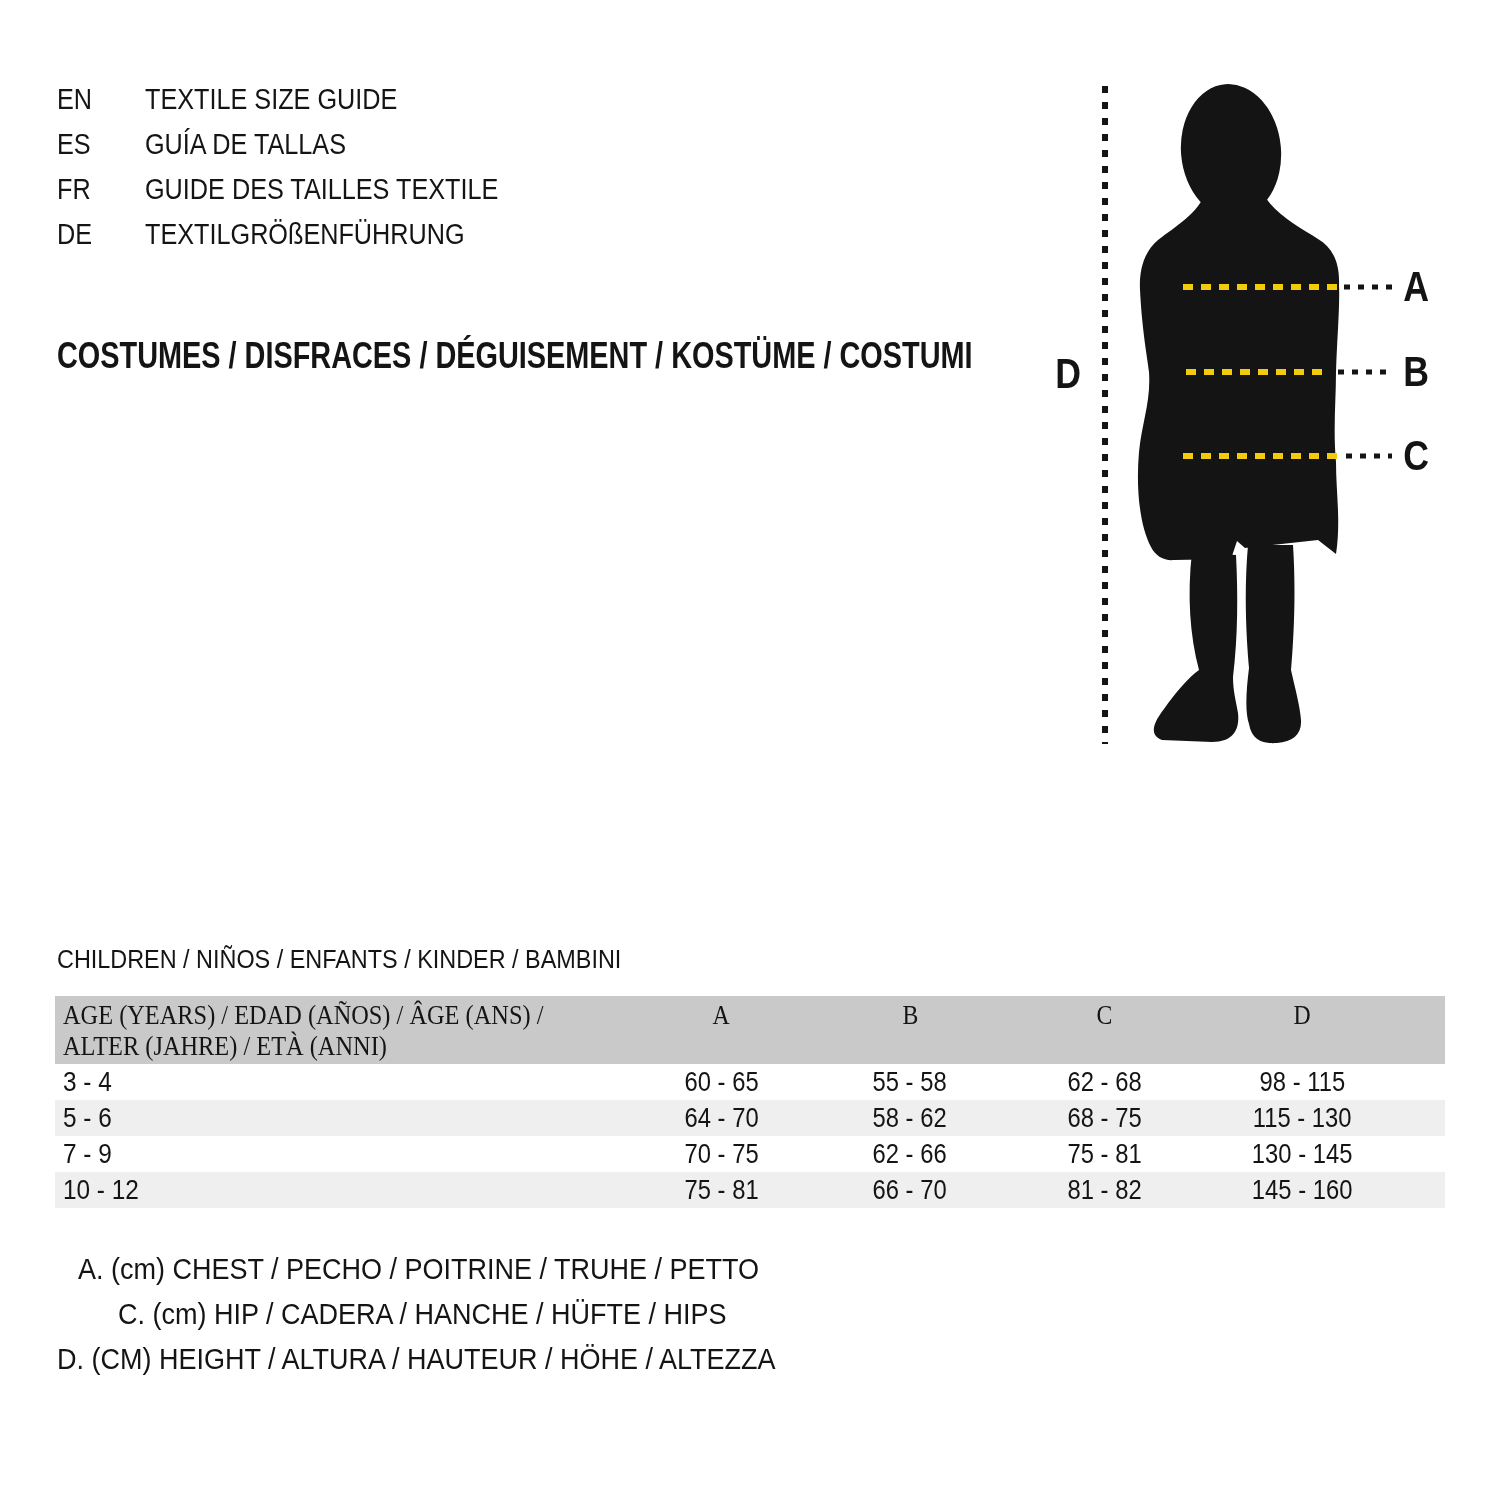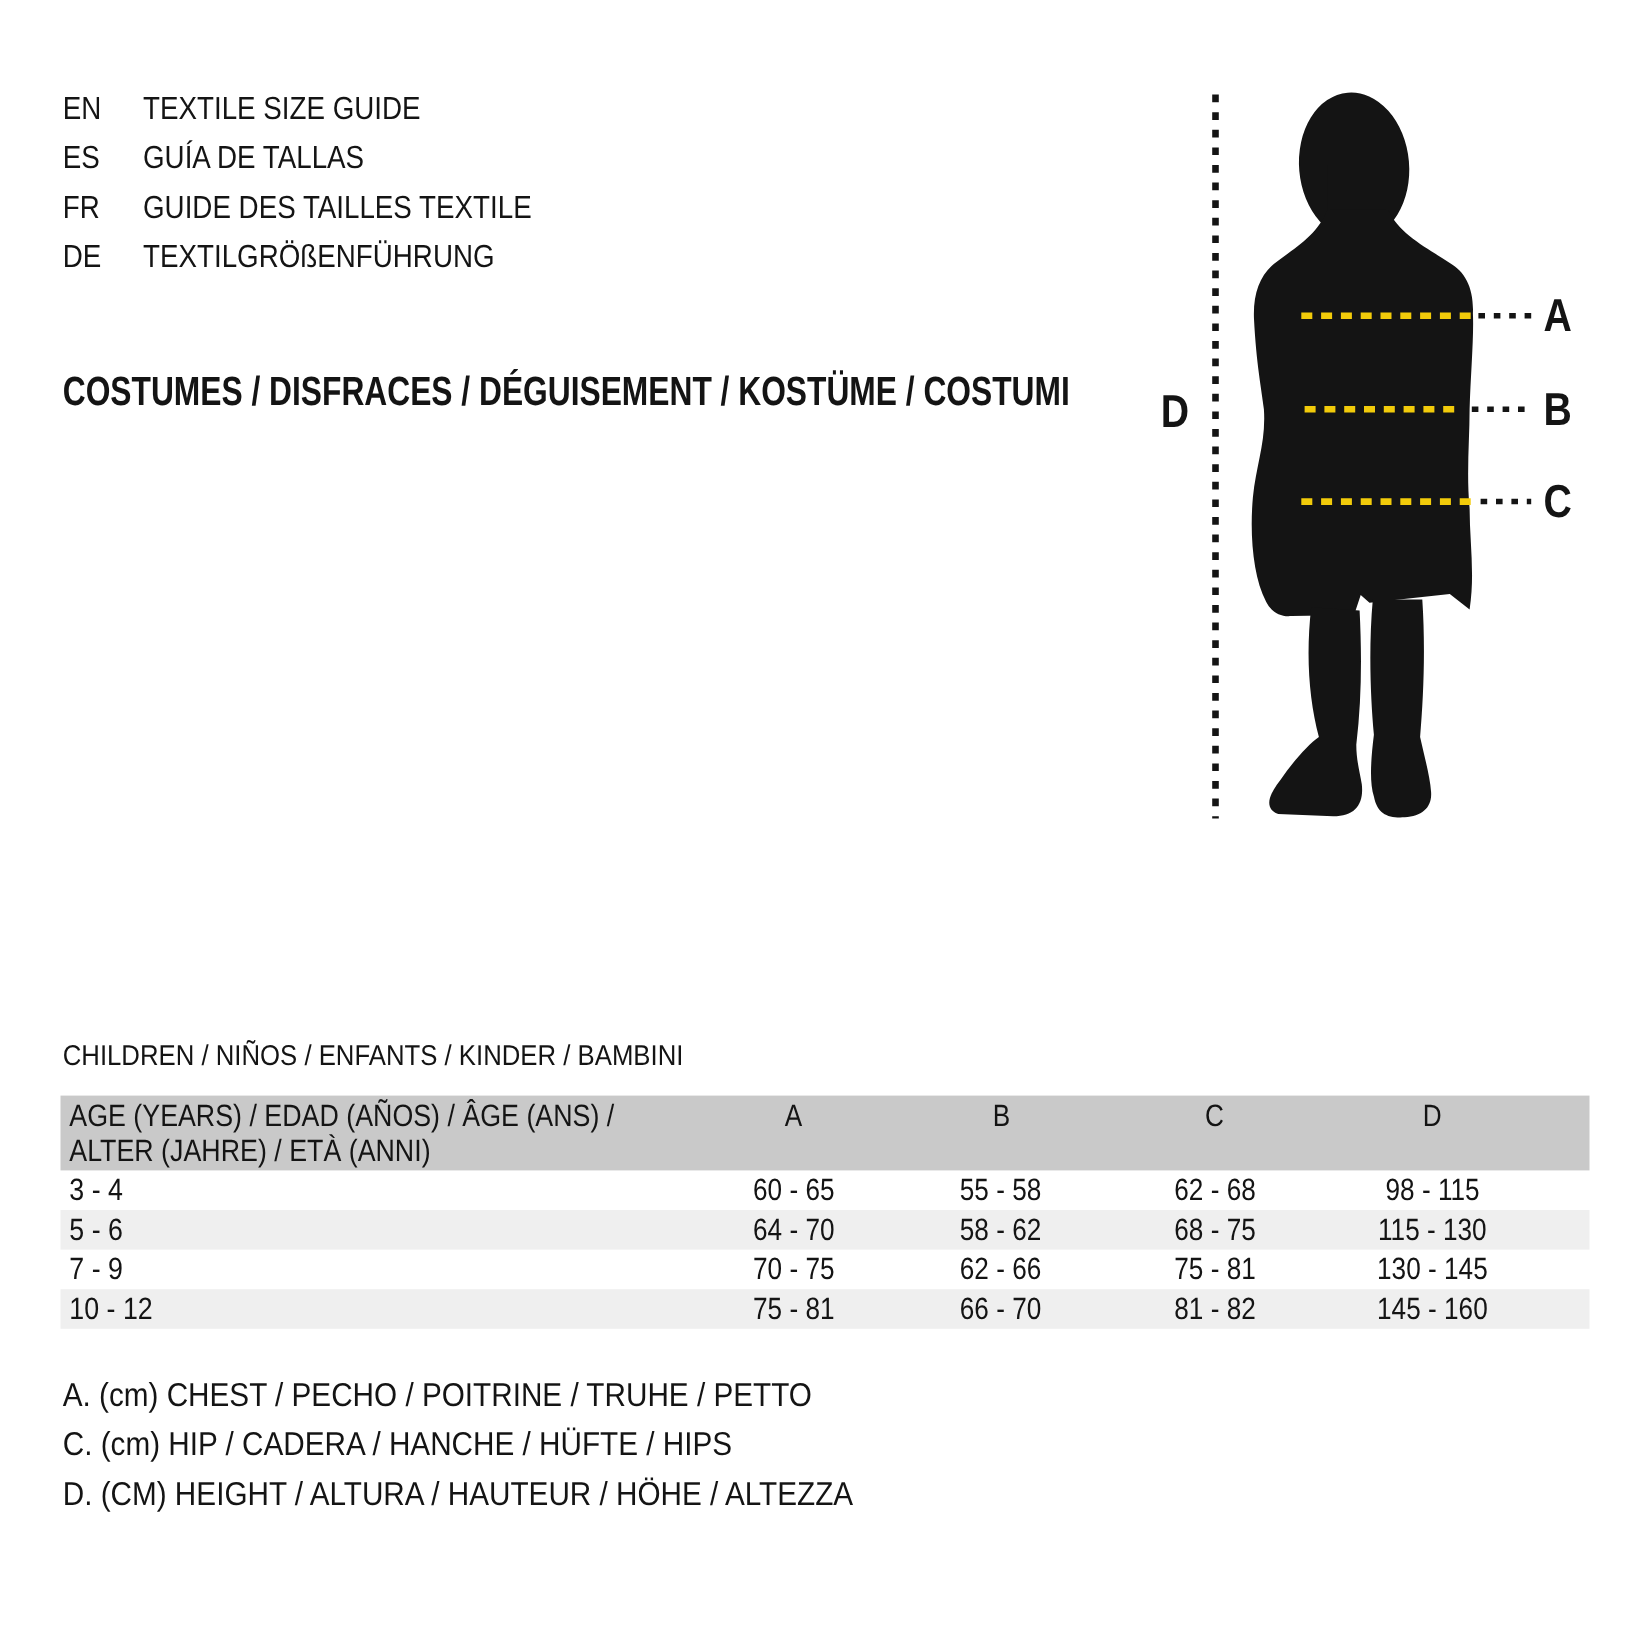--- a/index.html
+++ b/index.html
@@ -13,49 +13,49 @@
     position:relative;width:1501px;height:1500px;background:#fff;overflow:hidden;
     font-family:"Liberation Sans","DejaVu Sans",sans-serif;color:var(--ink,#141414);
   }
   
   .cnd{display:inline-block;transform:scaleX(.87);transform-origin:0 50%;white-space:nowrap;}
   .cndc{display:inline-block;transform:scaleX(.85);transform-origin:50% 50%;white-space:nowrap;}
   .cndh{display:inline-block;transform:scaleX(.78);transform-origin:0 50%;white-space:nowrap;}
 
   
   .lang-list{position:absolute;left:57px;top:77px;}
-  .lang-row{display:flex;height:45px;line-height:45px;font-size:29px;}
+  .lang-row{display:flex;height:45px;line-height:45px;font-size:29px;gap:15px;}
   .lang-code{width:73px;flex:0 0 73px;}
 
   
   .costumes{position:absolute;left:57px;top:336px;margin:0;font-size:37px;line-height:40px;font-weight:bold;}
   .children{position:absolute;left:57px;top:942px;margin:0;font-size:26px;line-height:34px;font-weight:normal;}
 
   
   .figure-svg{position:absolute;left:1040px;top:75px;width:420px;height:690px;}
   .sil{fill:var(--ink,#0d0d0d);}
   .yline{stroke:var(--accent-yellow,#F2CB0A);stroke-width:6;stroke-dasharray:10 8;fill:none;}
   .cline{stroke:var(--ink,#141414);stroke-width:5;stroke-dasharray:6 8;fill:none;}
   .vdash{stroke:var(--ink,#141414);stroke-width:6;stroke-dasharray:7 9;fill:none;}
   .mlabel{position:absolute;width:44px;text-align:center;font-size:42px;line-height:42px;font-weight:bold;}
 
   
   .tbl{position:absolute;left:55px;top:996px;width:1390px;font-size:28px;}
   .tr{display:grid;grid-template-columns:574px 185px 192px 197px 198px 44px;}
-  .tr.head{height:68px;background:var(--table-header-bg,#C9C9C9);}
+  .tr.head{height:68px;background:var(--table-header-bg,#C9C9C9);font-family:Liberation Serif, serif;}
   .tr.head .cell{padding-top:3px;line-height:31px;}
   .tr.body{height:36px;line-height:36px;}
   .tr.body.alt{background:var(--table-stripe-bg,#EFEFEF);}
   .cell{overflow:visible;}
   .cell.age{text-align:left;padding-left:8px;}
   .cell.num{text-align:center;}
 
   
   .legend{position:absolute;left:57px;top:1246px;}
-  .legend-row{height:45px;line-height:45px;font-size:30px;}
+  .legend-row{height:45px;line-height:45px;font-size:30px;text-align:center;}
 </style>
 </head>
 <body>
 
 <div class="page">
 
   <div class="lang-list">
     <div class="lang-row">
       <span class="lang-code"><span class="cnd">EN</span></span>
       <span class="lang-label"><span class="cnd">TEXTILE SIZE GUIDE</span></span>

